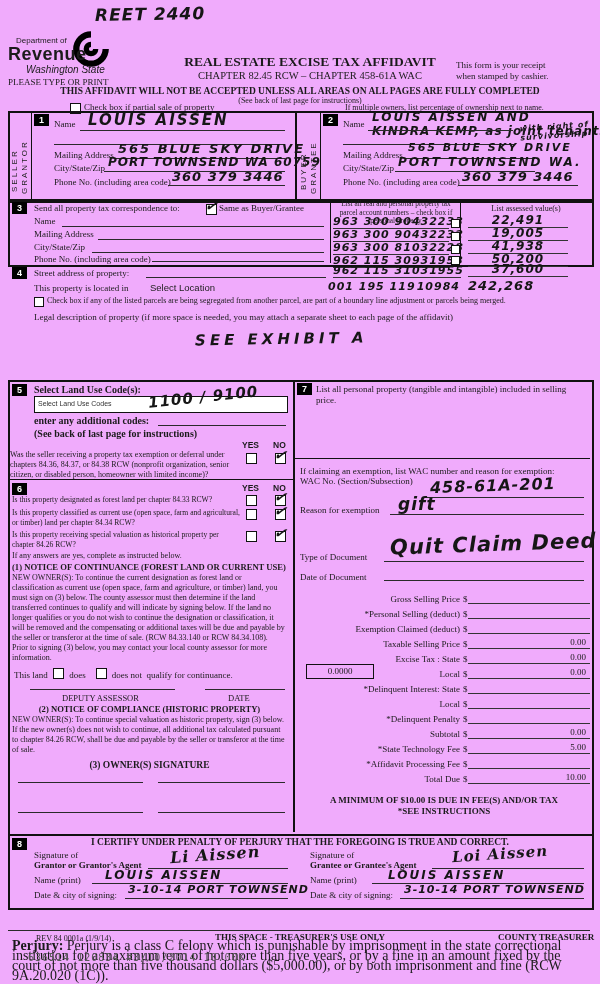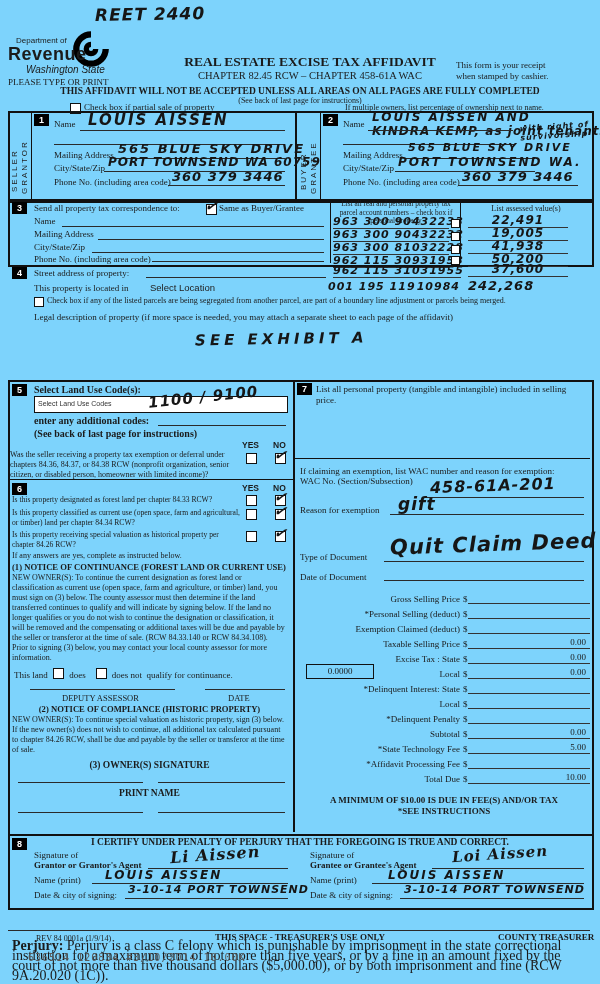--- a/index.html
+++ b/index.html
@@ -1,16 +1,16 @@
 <!DOCTYPE html>
 <html><head>
 <meta charset="utf-8">
 <style>
   html,body{margin:0;padding:0;background:#e9e9e9;}
-  .page{position:relative;width:600px;height:984px;background:#7dd3fc;margin:0 auto;
+  .page{position:relative;width:600px;height:984px;background:#f0abfc;margin:0 auto;
         font-family:"Liberation Serif",serif;color:#1b1b1b;overflow:hidden;}
   .abs{position:absolute;}
   .lbl{font-size:9px;}
   .sm{font-size:8px;}
   .b{font-weight:bold;}
   .i{font-style:italic;}
   .ctr{text-align:center;}
   .sans{font-family:"Liberation Sans",sans-serif;}
   .hw{font-family:"DejaVu Sans",sans-serif;font-style:italic;font-weight:700;color:#161616;
       letter-spacing:1px;white-space:nowrap;}
@@ -244,21 +244,20 @@
   <div class="ln" style="left:30px;top:689px;width:145px;"></div>
   <div class="ln" style="left:205px;top:689px;width:80px;"></div>
   <span class="abs" style="left:62px;top:693px;font-size:8.5px;">DEPUTY ASSESSOR</span>
   <span class="abs" style="left:228px;top:693px;font-size:8.5px;">DATE</span>
 
   <div class="abs b ctr" style="left:12px;top:704px;width:275px;font-size:8.6px;">(2) NOTICE OF COMPLIANCE (HISTORIC PROPERTY)</div>
   <div class="abs p" style="left:12px;top:715px;width:273px;">NEW OWNER(S): To continue special valuation as historic property, sign (3) below. If the new owner(s) does not wish to continue, all additional tax calculated pursuant to chapter 84.26 RCW, shall be due and payable by the seller or transferor at the time of sale.</div>
   <div class="abs b ctr" style="left:12px;top:760px;width:275px;font-size:9.5px;">(3)  OWNER(S) SIGNATURE</div>
   <div class="ln" style="left:18px;top:782px;width:125px;"></div>
   <div class="ln" style="left:158px;top:782px;width:127px;"></div>
-  <div class="abs b ctr" style="left:12px;top:788px;width:275px;font-size:9.5px;">PRINT NAME</div>
   <div class="ln" style="left:18px;top:812px;width:125px;"></div>
   <div class="ln" style="left:158px;top:812px;width:127px;"></div>
 
   <span class="nsq" style="left:297px;top:383px;">7</span>
   <div class="abs" style="left:316px;top:384px;width:266px;font-size:9px;line-height:11px;">List all personal property (tangible and intangible) included in selling price.</div>
 
   <div class="abs" style="left:300px;top:466px;width:288px;font-size:9px;">If claiming an exemption, list WAC number and reason for exemption:</div>
   <span class="abs lbl" style="left:300px;top:476px;font-family:Liberation Serif, serif;">WAC No. (Section/Subsection)</span>
   <span class="abs hw" style="left:430px;top:476px;font-size:16px;transform:rotate(-2deg);">458-61A-201</span>
   <div class="ln" style="left:424px;top:497px;width:160px;"></div>

